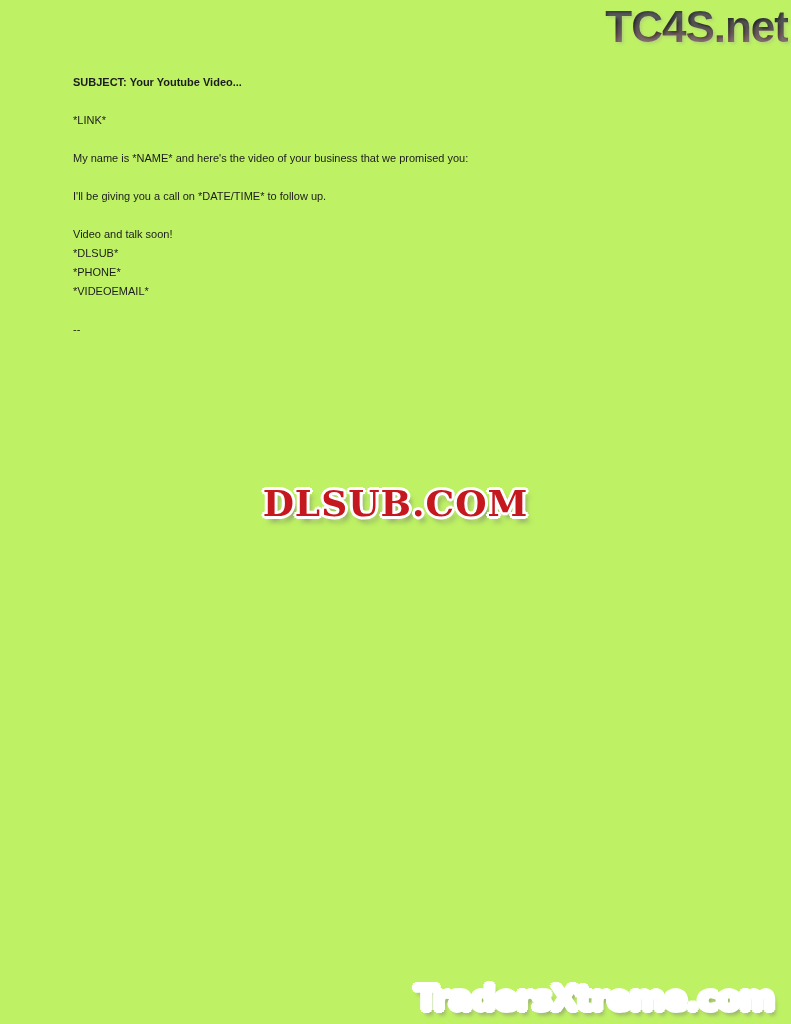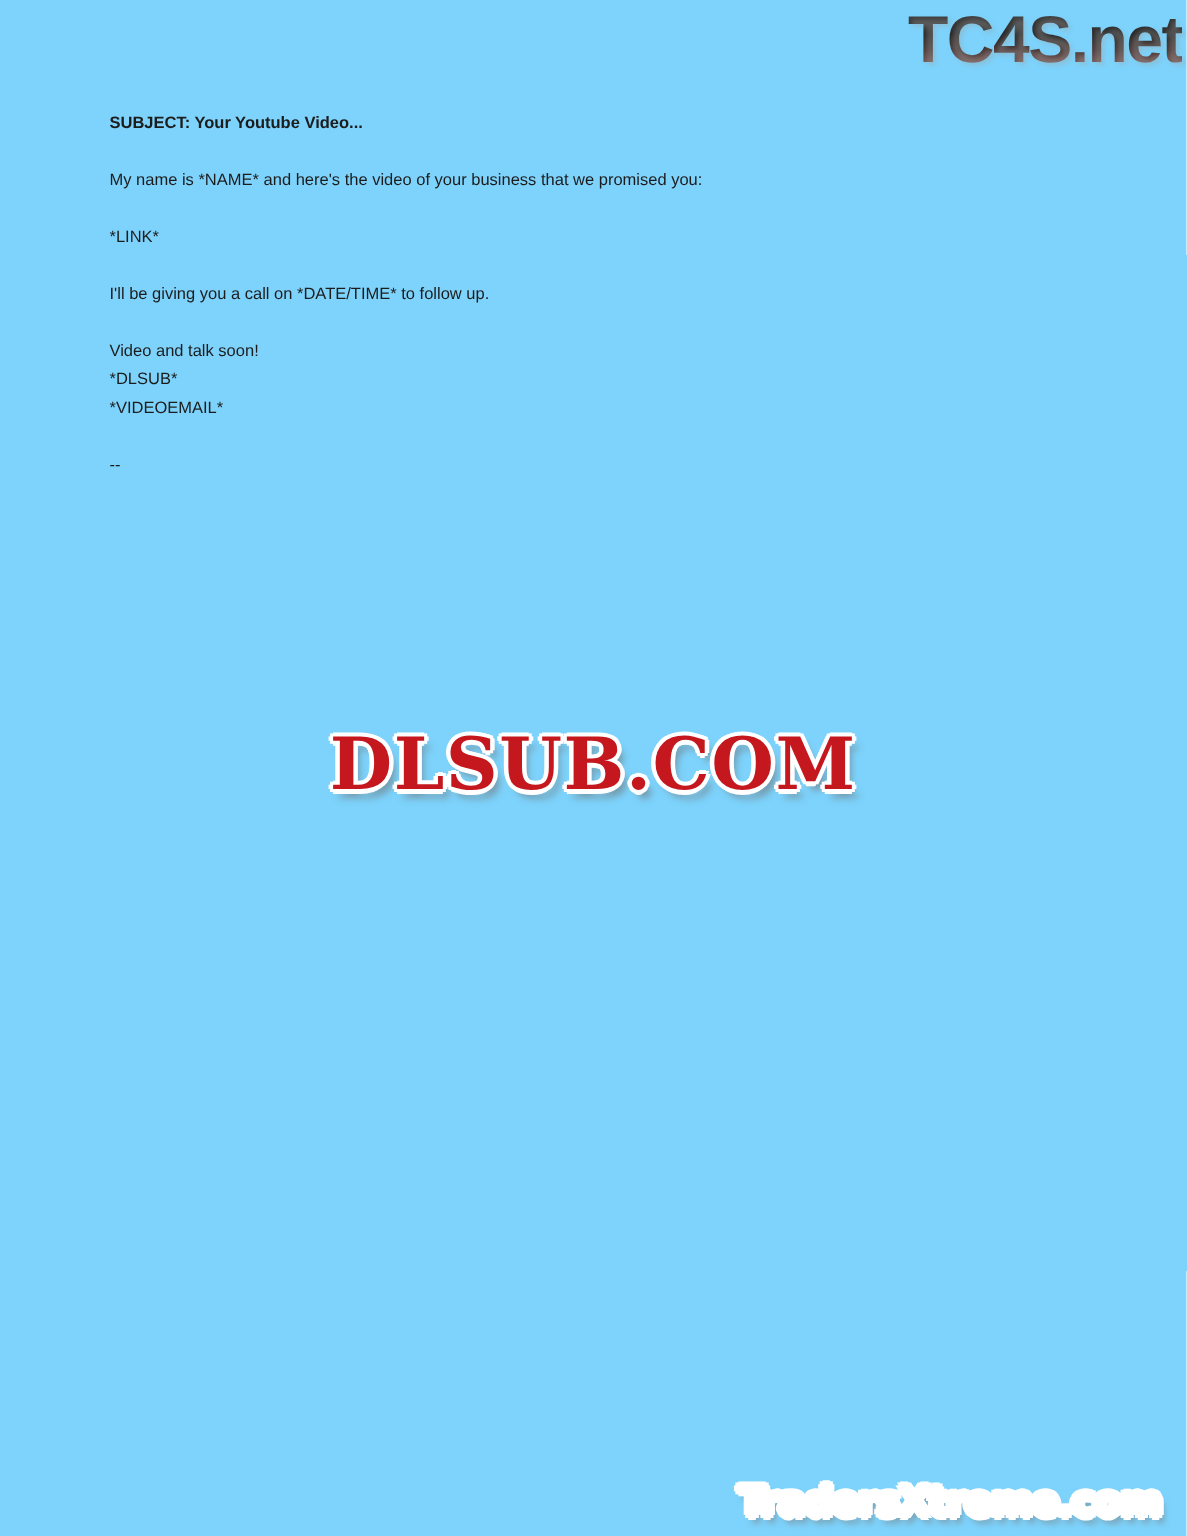--- a/index.html
+++ b/index.html
@@ -4,21 +4,21 @@
 <style>
   html, body {
     margin: 0;
     padding: 0;
     background: #ffffff;
   }
   .page {
     position: relative;
     width: 791px;
     height: 1024px;
-    background: #7dd3fc;
+    background: #bef264;
     overflow: hidden;
     font-family: "Liberation Sans", sans-serif;
   }
 
   
   .tc4s-logo {
     position: absolute;
     top: 5px;
     right: 3px;
     font-family: "Liberation Sans", sans-serif;
@@ -62,41 +62,41 @@
   }
 
   
   .dlsub-logo {
     position: absolute;
     top: 484px;
     left: 50%;
     transform: translateX(-50%);
     font-family: "DejaVu Serif", serif;
     font-weight: bold;
-    font-size: 48px;
+    font-size: 36px;
     line-height: 1.1;
     letter-spacing: 1px;
     white-space: nowrap;
     color: #c5171e;
     text-shadow:
       -1px -1px 0 #fff, 1px -1px 0 #fff, -1px 1px 0 #fff, 1px 1px 0 #fff,
       -2px 0 0 #fff, 2px 0 0 #fff, 0 -2px 0 #fff, 0 2px 0 #fff,
       -2px -2px 0 #fff, 2px -2px 0 #fff, -2px 2px 0 #fff, 2px 2px 0 #fff,
       -3px 0 0 #fff, 3px 0 0 #fff, 0 -3px 0 #fff, 0 3px 0 #fff,
       4px 6px 5px rgba(110,110,110,0.55);
   }
 
   
   .traders-logo {
     position: absolute;
     bottom: 7px;
     right: 17px;
     font-family: "DejaVu Sans", sans-serif;
     font-weight: bold;
-    font-size: 27px;
+    font-size: 34px;
     line-height: 1.1;
     letter-spacing: -1px;
     white-space: nowrap;
     color: #b8262b;
     text-shadow:
       -1px -1px 0 #fff, 1px -1px 0 #fff, -1px 1px 0 #fff, 1px 1px 0 #fff,
       -2px 0 0 #fff, 2px 0 0 #fff, 0 -2px 0 #fff, 0 2px 0 #fff,
       -2px -2px 0 #fff, 2px -2px 0 #fff, -2px 2px 0 #fff, 2px 2px 0 #fff,
       -3px 0 0 #fff, 3px 0 0 #fff, 0 -3px 0 #fff, 0 3px 0 #fff,
       3px 5px 4px rgba(120,120,120,0.6);
@@ -113,26 +113,27 @@
 </style>
 </head>
 <body>
 
 <div class="page">
 
   <div class="tc4s-logo">TC4S.net</div>
 
   <div class="email-body">
     <p class="bold">SUBJECT: Your Youtube Video...</p>
+    <p>*LINK*</p>
     <p>My name is *NAME* and here's the video of your business that we promised you:</p>
-    <p>*LINK*</p>
     <p>I'll be giving you a call on *DATE/TIME* to follow up.</p>
     <div class="sig-block">
       <div>Video and talk soon!</div>
       <div>*DLSUB*</div>
+      <div>*PHONE*</div>
       <div>*VIDEOEMAIL*</div>
     </div>
     <p>--</p>
   </div>
 
   <div class="dlsub-logo">DLSUB.COM</div>
 
   <div class="traders-logo">TradersXtreme.com</div>
 
 </div>

